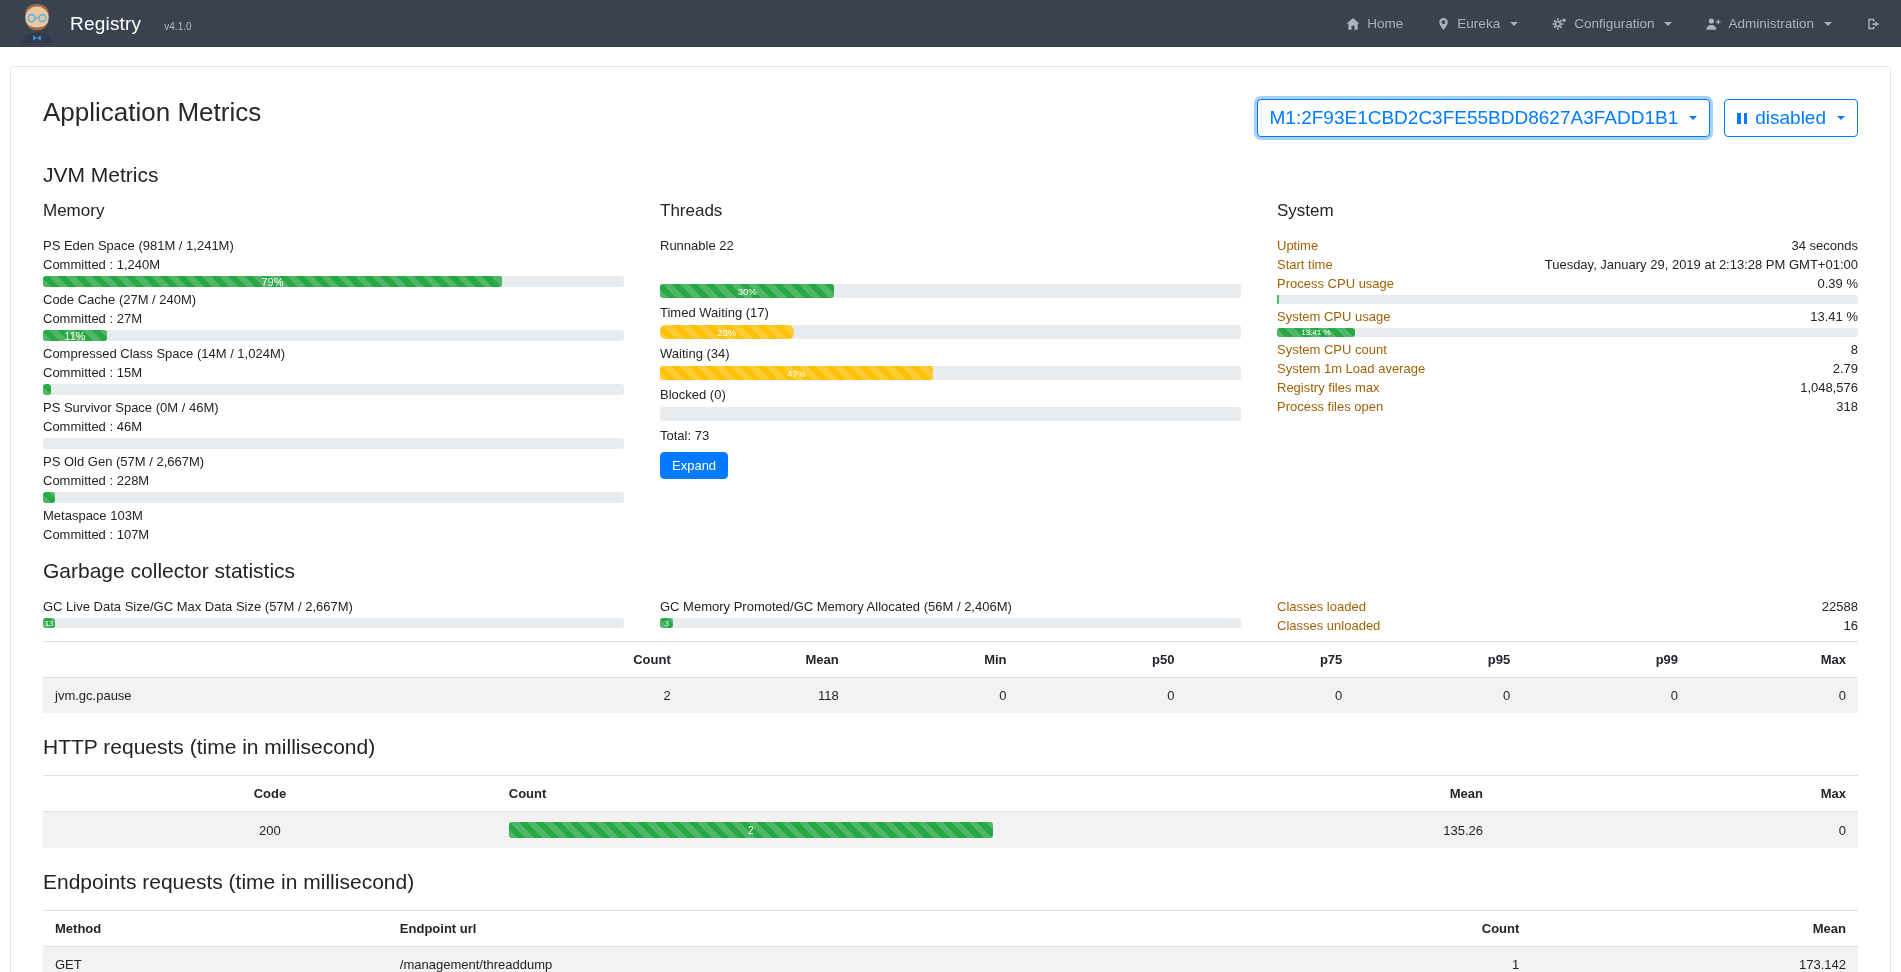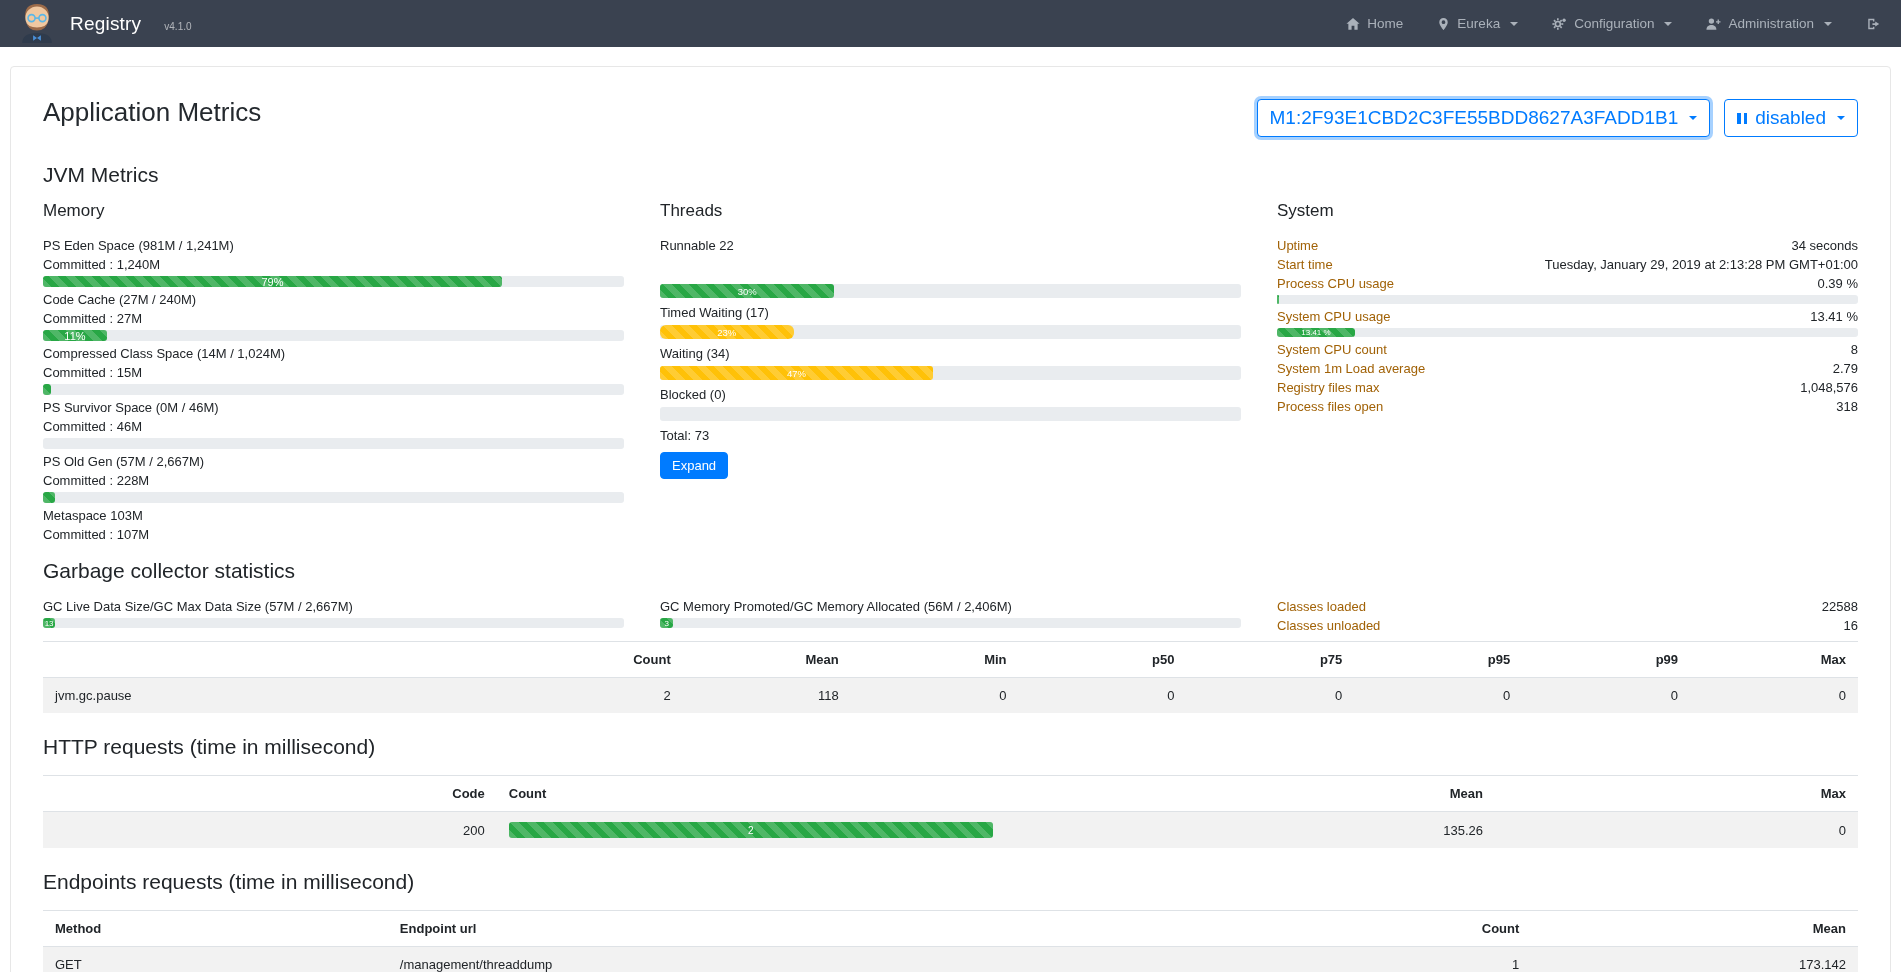--- a/index.html
+++ b/index.html
@@ -88,21 +88,21 @@
   table.data-table { width:100%; border-collapse:collapse; margin-top:4px; }
   table.data-table th, table.data-table td {
     padding:10px 12px; border-top:1px solid #dee2e6; font-size:13px;
   }
   table.data-table th { font-weight:700; border-bottom:1px solid #dee2e6; }
   table.data-table tr.striped td { background:#f2f2f2; }
 
   .gc-table th:first-child, .gc-table td:first-child { width:26%; text-align:left; }
   .gc-table th:not(:first-child), .gc-table td:not(:first-child) { width:9.25%; text-align:right; }
 
-  .http-table th:nth-child(1), .http-table td:nth-child(1){ width:25%; text-align:right; }
+  .http-table th:nth-child(1), .http-table td:nth-child(1){ width:25%; text-align:center; }
   .http-table th:nth-child(2), .http-table td:nth-child(2){ width:28%; text-align:left; }
   .http-table th:nth-child(3), .http-table td:nth-child(3){ width:27%; text-align:right; }
   .http-table th:nth-child(4), .http-table td:nth-child(4){ width:20%; text-align:right; }
 
   .ep-table th:nth-child(1), .ep-table td:nth-child(1){ width:19%; text-align:left; }
   .ep-table th:nth-child(2), .ep-table td:nth-child(2){ width:55%; text-align:left; }
   .ep-table th:nth-child(3), .ep-table td:nth-child(3){ width:8%;  text-align:right; }
   .ep-table th:nth-child(4), .ep-table td:nth-child(4){ width:18%; text-align:right; }
 
   .gc-row { display:flex; gap:36px; margin-bottom:6px; }

